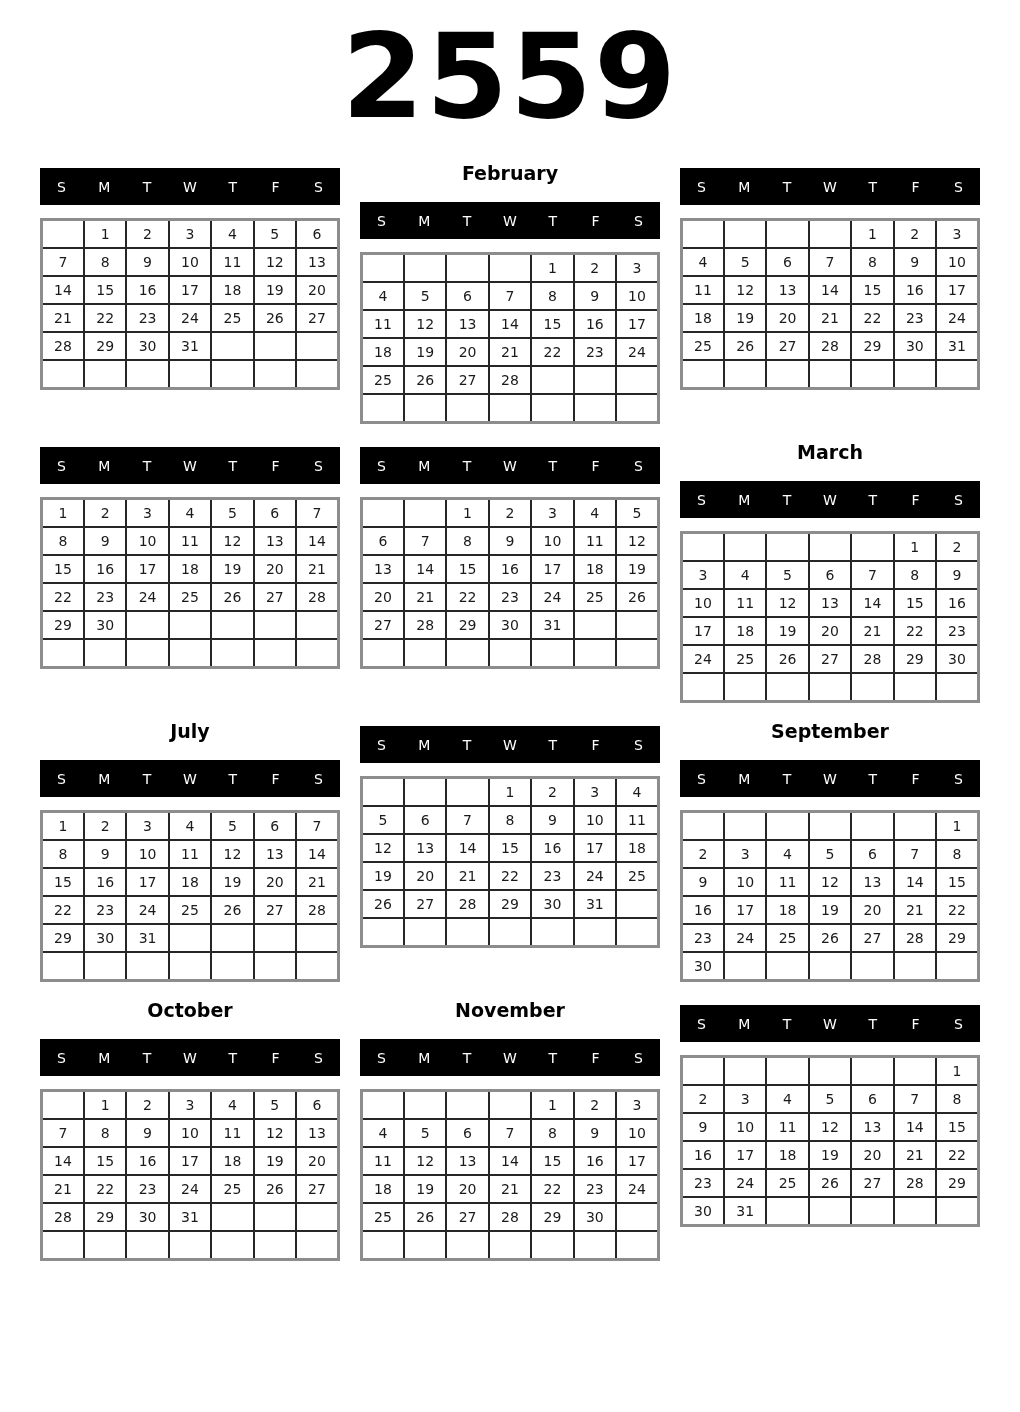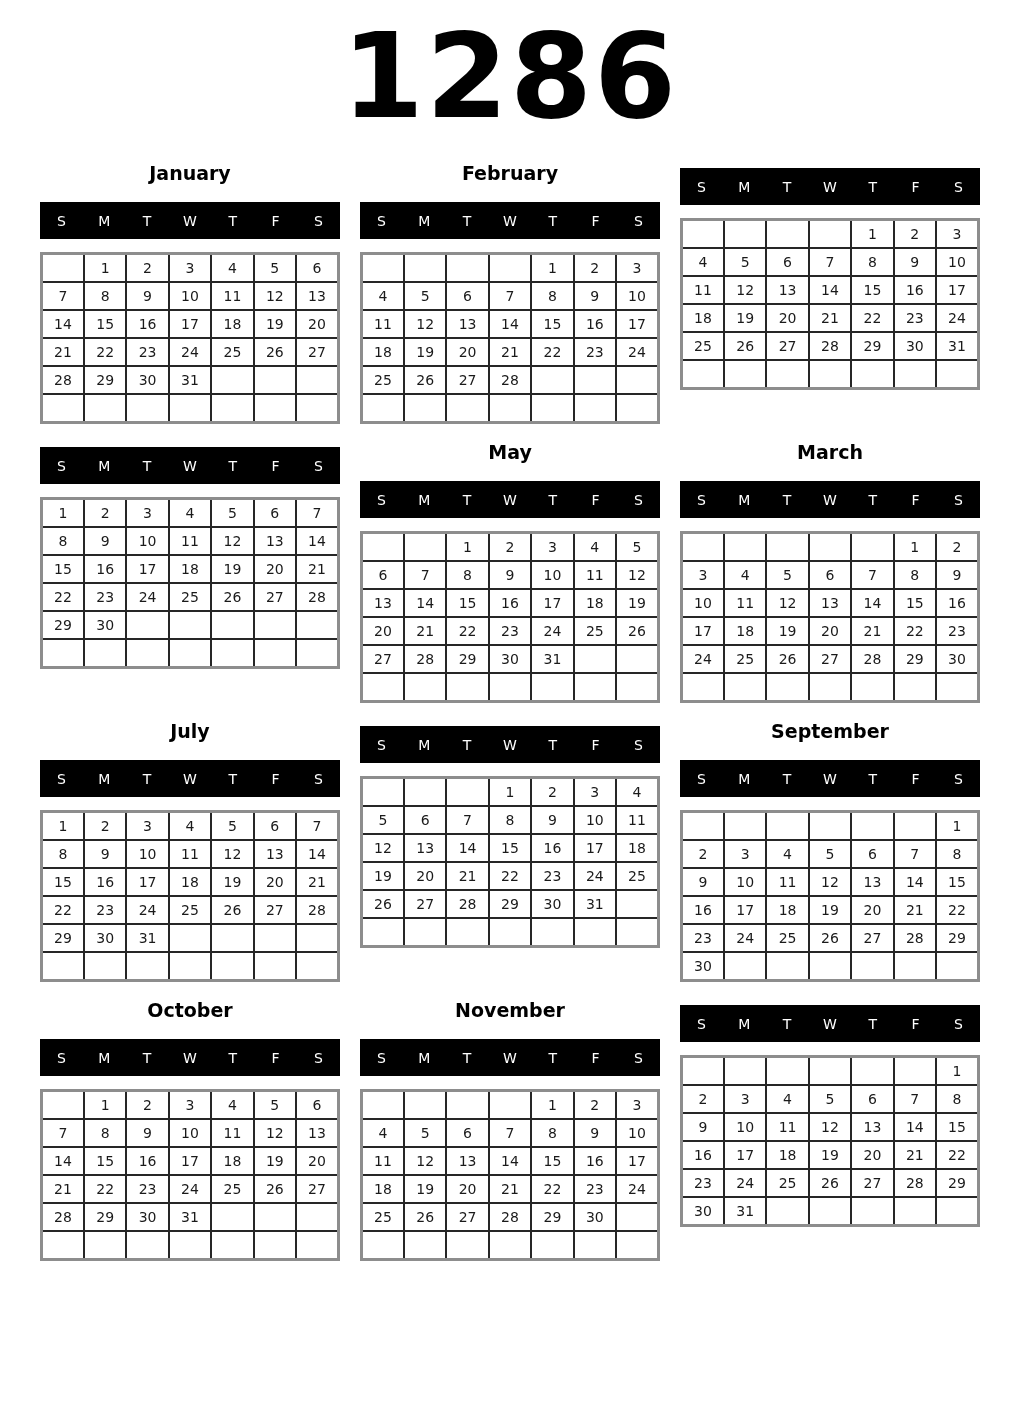--- a/index.html
+++ b/index.html
@@ -73,24 +73,23 @@
     text-align: center;
     vertical-align: middle;
     background: #ffffff;
     color: #1a1a1a;
   }
 </style>
 </head>
 <body style="background: rgb(255, 255, 255);">
 
 <div class="page">
-  <h1 class="year">1286</h1>
+  <h1 class="year">2559</h1>
   <div class="months">
       <div class="month">
-        <div class="month-name">January</div>
         <table class="dow-bar" style="background: rgb(0, 0, 0); color: rgb(255, 255, 255);">
           <tbody>
             <tr>
               <td>S</td>
               <td>M</td>
               <td>T</td>
               <td>W</td>
               <td>T</td>
               <td>F</td>
               <td>S</td>
@@ -370,21 +369,20 @@
               <td style="border-color: rgb(38, 38, 38); color: rgb(26, 26, 26);"></td>
               <td style="border-color: rgb(38, 38, 38); color: rgb(26, 26, 26);"></td>
               <td style="border-color: rgb(38, 38, 38); color: rgb(26, 26, 26);"></td>
               <td style="border-color: rgb(38, 38, 38); color: rgb(26, 26, 26);"></td>
               <td style="border-color: rgb(38, 38, 38); color: rgb(26, 26, 26);"></td>
             </tr>
           </tbody>
         </table>
       </div>
       <div class="month">
-        <div class="month-name">May</div>
         <table class="dow-bar" style="background: rgb(0, 0, 0); color: rgb(255, 255, 255);">
           <tbody>
             <tr>
               <td>S</td>
               <td>M</td>
               <td>T</td>
               <td>W</td>
               <td>T</td>
               <td>F</td>
               <td>S</td>

